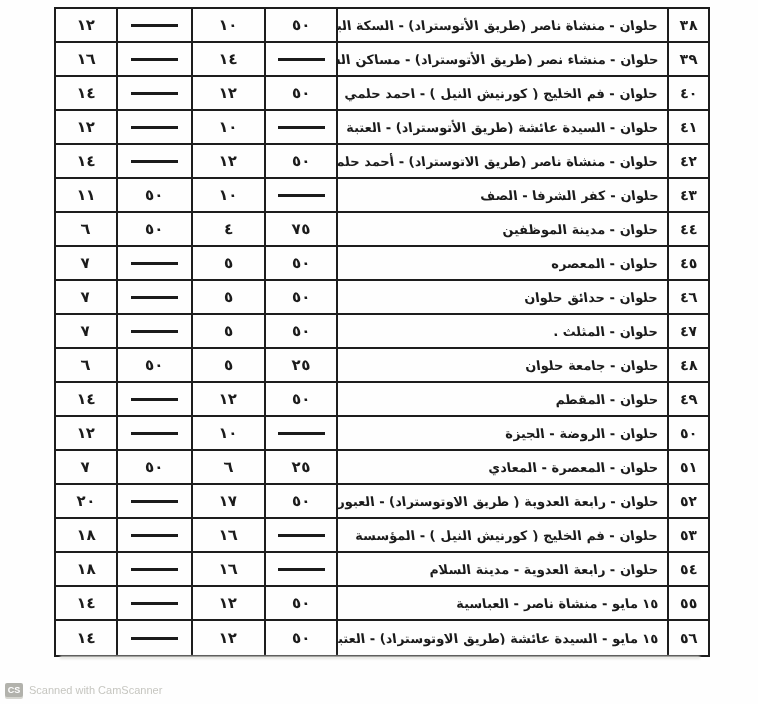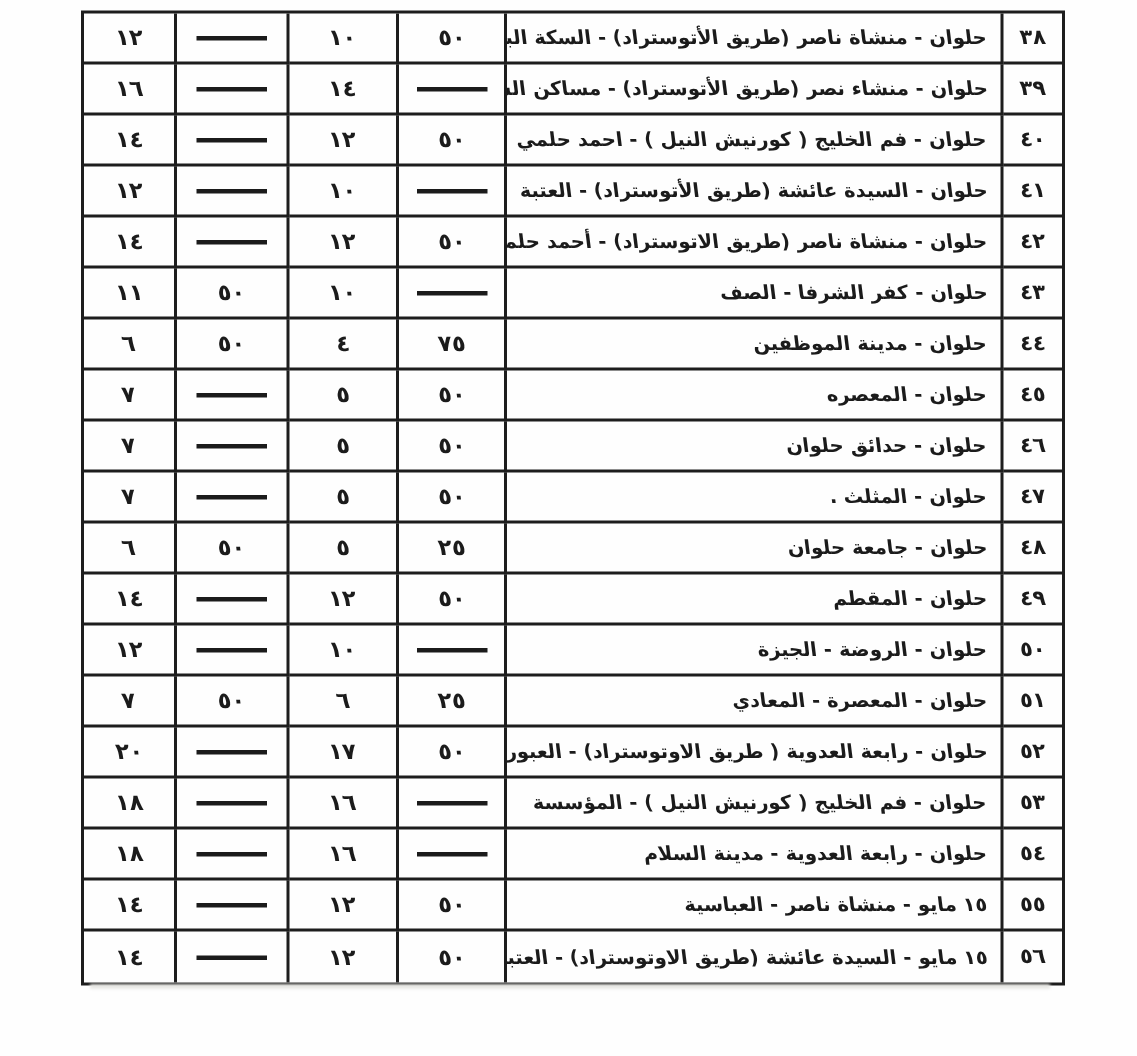--- a/index.html
+++ b/index.html
@@ -436,14 +436,18 @@
       <div class="cell route b-r" dir="rtl">
         <span class="ink">١٥ مايو - السيدة عائشة (طريق الاوتوستراد) - العتبة</span>
       </div>
       <div class="cell rownum">
         <span class="ink">٥٦</span>
       </div>
     </div>
 
   <div class="scan-shadow"></div>
 
+  <div class="watermark">
+    <span class="wm-badge">CS</span>
+    <span class="wm-text">Scanned with CamScanner</span>
+  </div>
 
 </div>
 
 </body></html>

